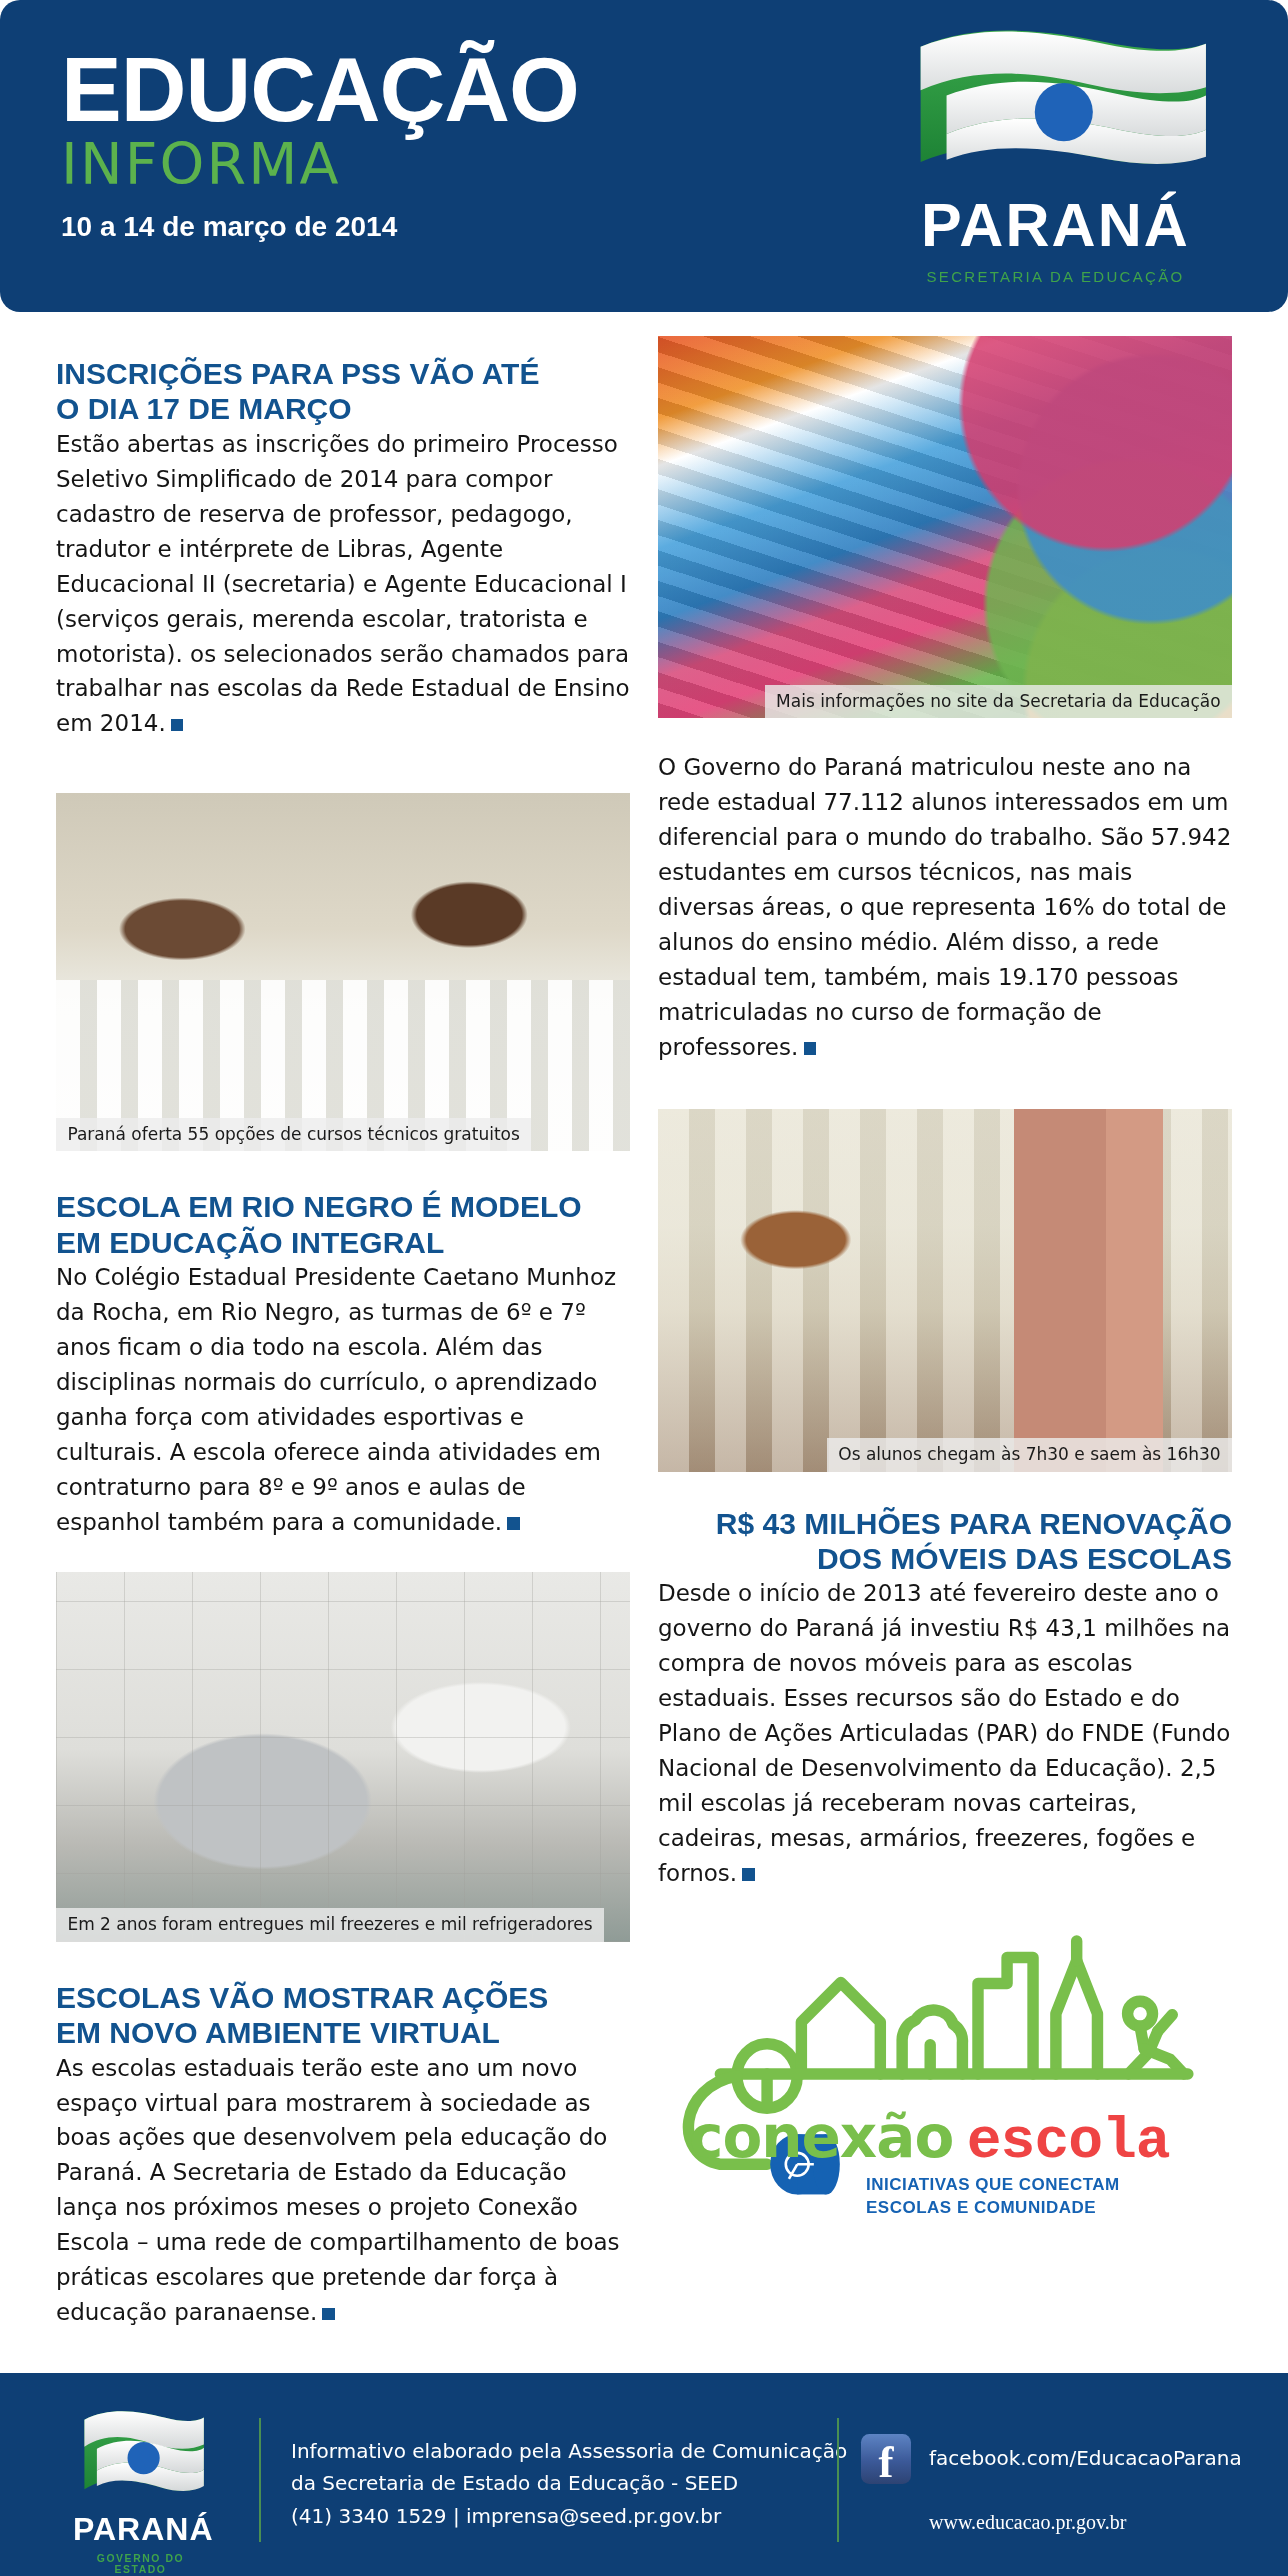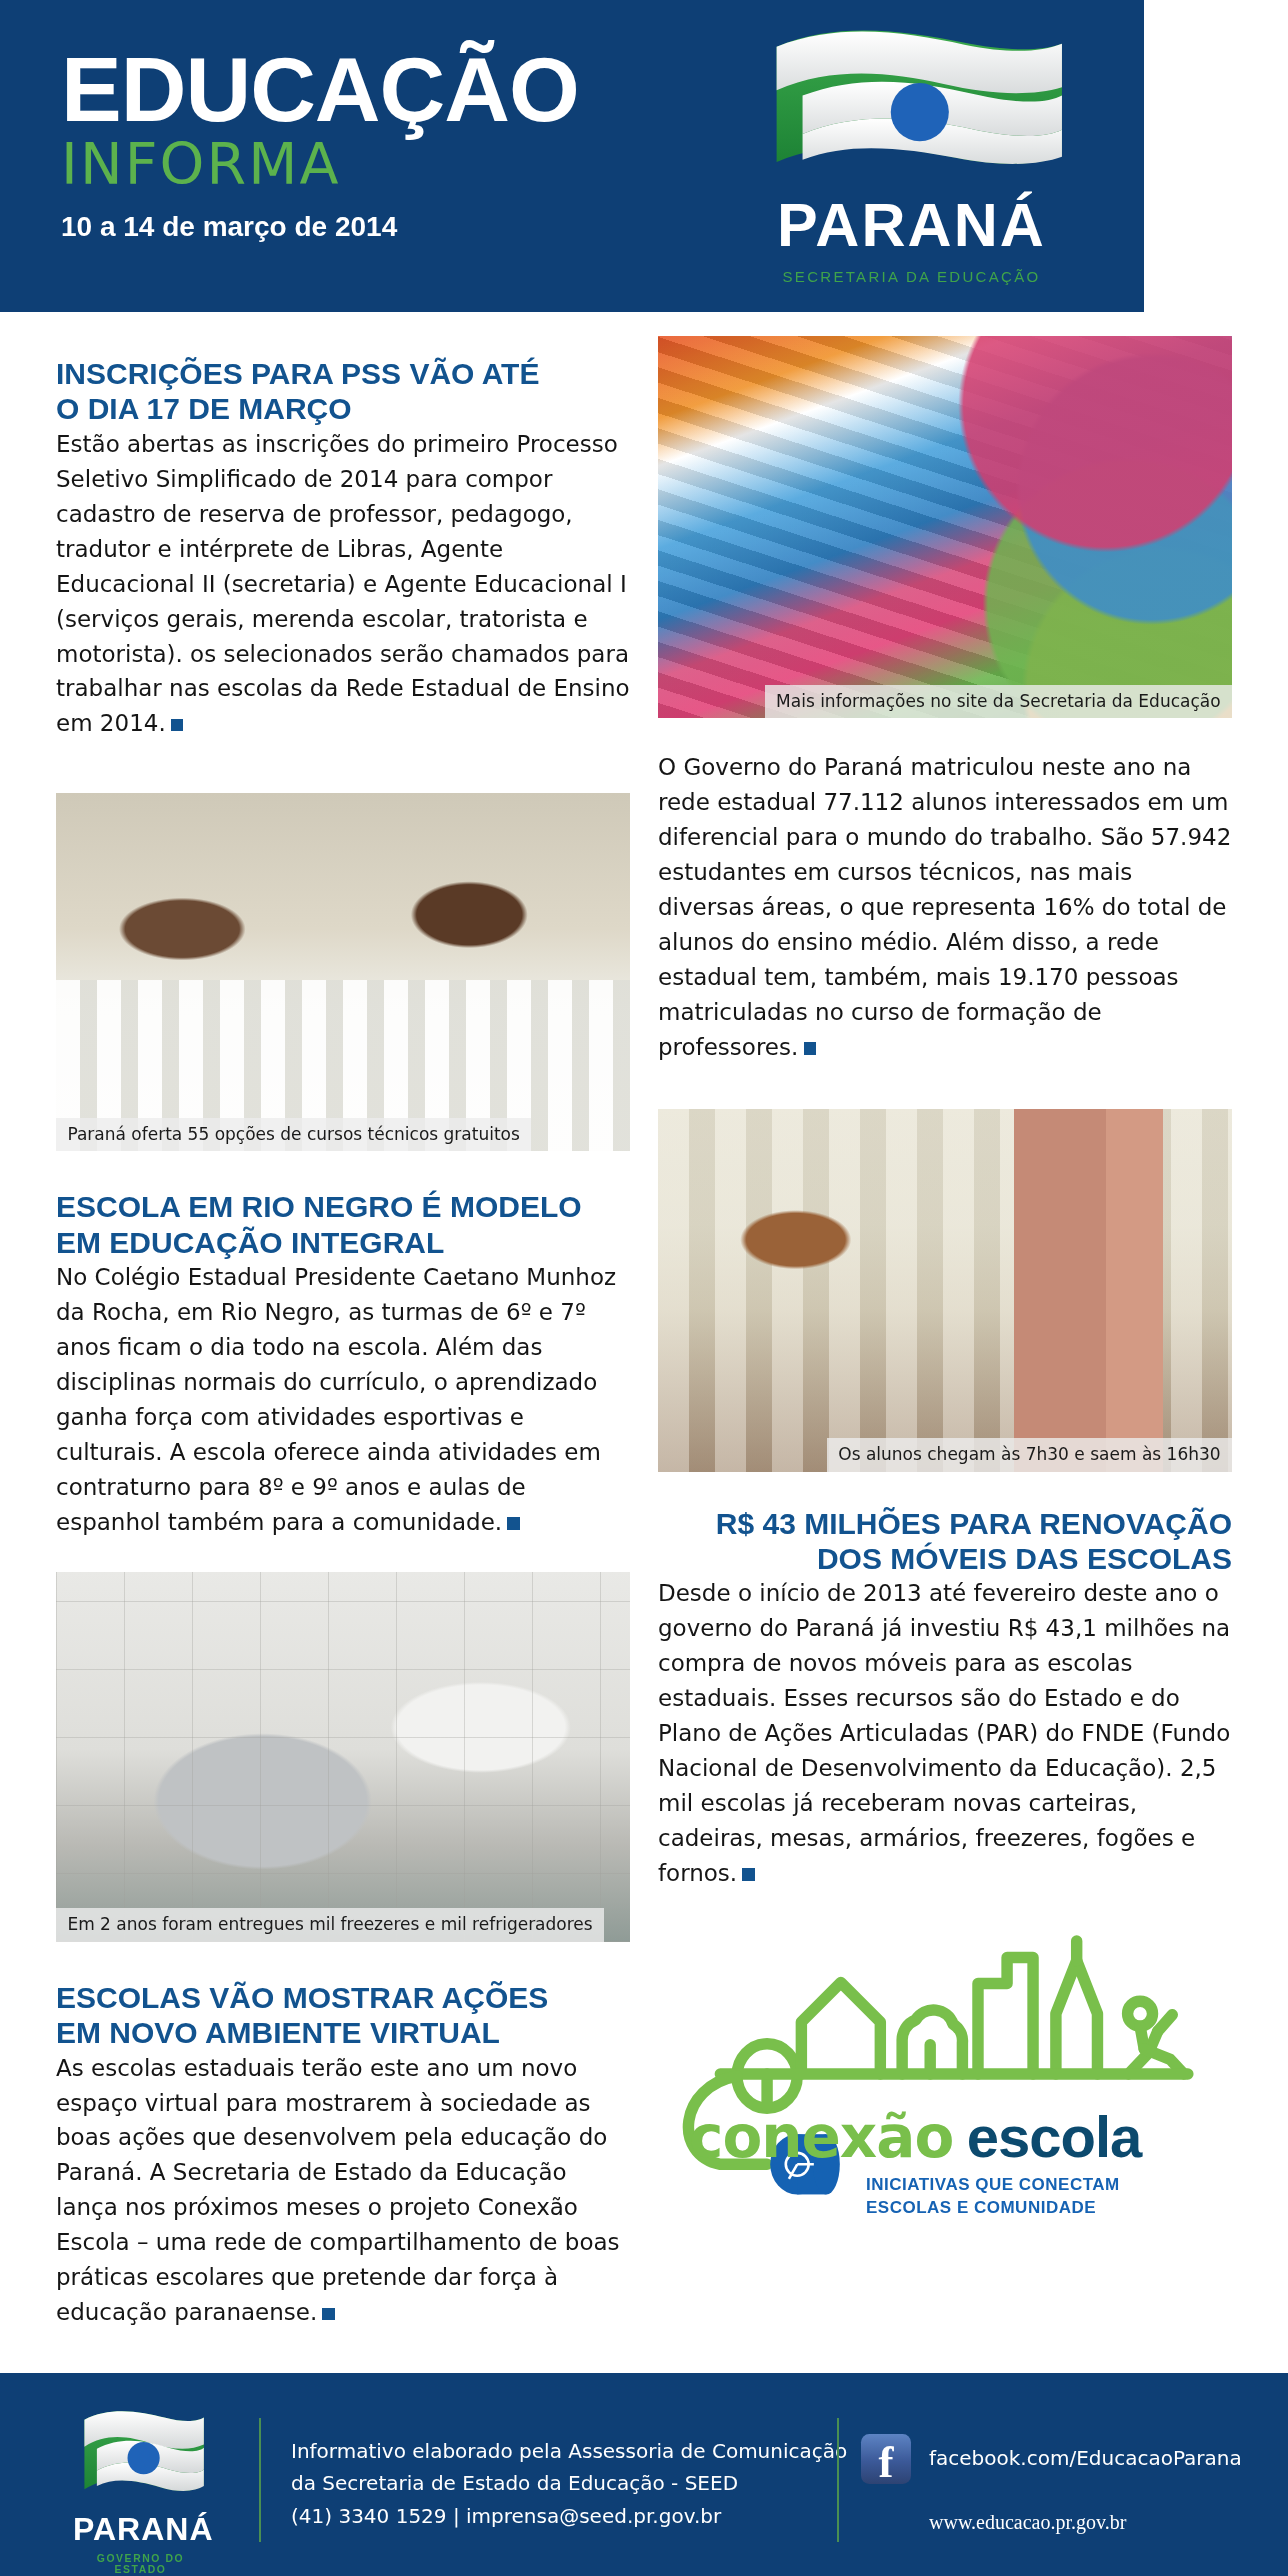--- a/index.html
+++ b/index.html
@@ -7,22 +7,23 @@
   body {
     width:1288px; height:2576px;
     font-family:"Liberation Sans", sans-serif;
     background:#ffffff;
     position:relative;
     overflow:hidden;
   }
 
   
   .header {
-    position:absolute; left:0; top:0; width:1144px; height:312px;
+    position:absolute; left:0; top:0; width:1288px; height:312px;
     background:#0e3f75;
+    border-radius:20px;
   }
   .header-inner { position:relative; width:100%; height:100%; }
   .masthead { position:absolute; left:61px; top:47px; }
   .masthead-title {
     font-size:91px; font-weight:bold; color:#ffffff;
     letter-spacing:-1px; line-height:0.95;
     font-family:"Liberation Sans", sans-serif;
   }
   .masthead-sub {
     font-size:57px; color:#5cb24d; letter-spacing:2.1px;
@@ -129,22 +130,22 @@
       repeating-linear-gradient(90deg, rgba(160,160,155,.35) 0 1px, transparent 1px 68px),
       radial-gradient(ellipse at 36% 62%, #bfc2c4 0 20%, transparent 21%),
       radial-gradient(ellipse at 74% 42%, #f2f2f0 0 14%, transparent 15%);
   }
 
   
   .conexao { position:relative; width:574px; height:312px; }
   .cx-word { position:absolute; left:31px; top:183px; white-space:nowrap; }
   .cx-conexao { font-size:58px; font-weight:bold; color:#79bf4b; letter-spacing:-1px;
                 font-family:"DejaVu Sans", sans-serif; }
-  .cx-escola  { font-size:58px; font-weight:bold; color:#0c4a6e; letter-spacing:-1px;
-                font-family:Liberation Sans, sans-serif; }
+  .cx-escola  { font-size:58px; font-weight:bold; color:#ef4444; letter-spacing:-1px;
+                font-family:Liberation Mono, monospace; }
   .cx-tag { position:absolute; left:208px; top:254px; color:#1562b3;
             font-size:17px; font-weight:bold; line-height:1.35; letter-spacing:0.5px; }
 
   
   .footer { position:absolute; left:0; top:2373px; width:1288px; height:203px; background:#0e3f75; }
   .footer-flag { position:absolute; left:73px; top:34px; width:135px; }
   .footer-parana { text-align:center; color:#fff; font-weight:bold; font-size:32px; letter-spacing:1px; margin-top:3.1px; }
   .footer-gov { text-align:center; color:#3fa34a; font-size:10.4px; letter-spacing:1.6px; margin-top:5.2px; font-weight:bold; }
   .vrule { position:absolute; width:1.6px; background:#4a8f52; }
   .footer-credit { position:absolute; left:291px; top:62px; color:#ffffff;

